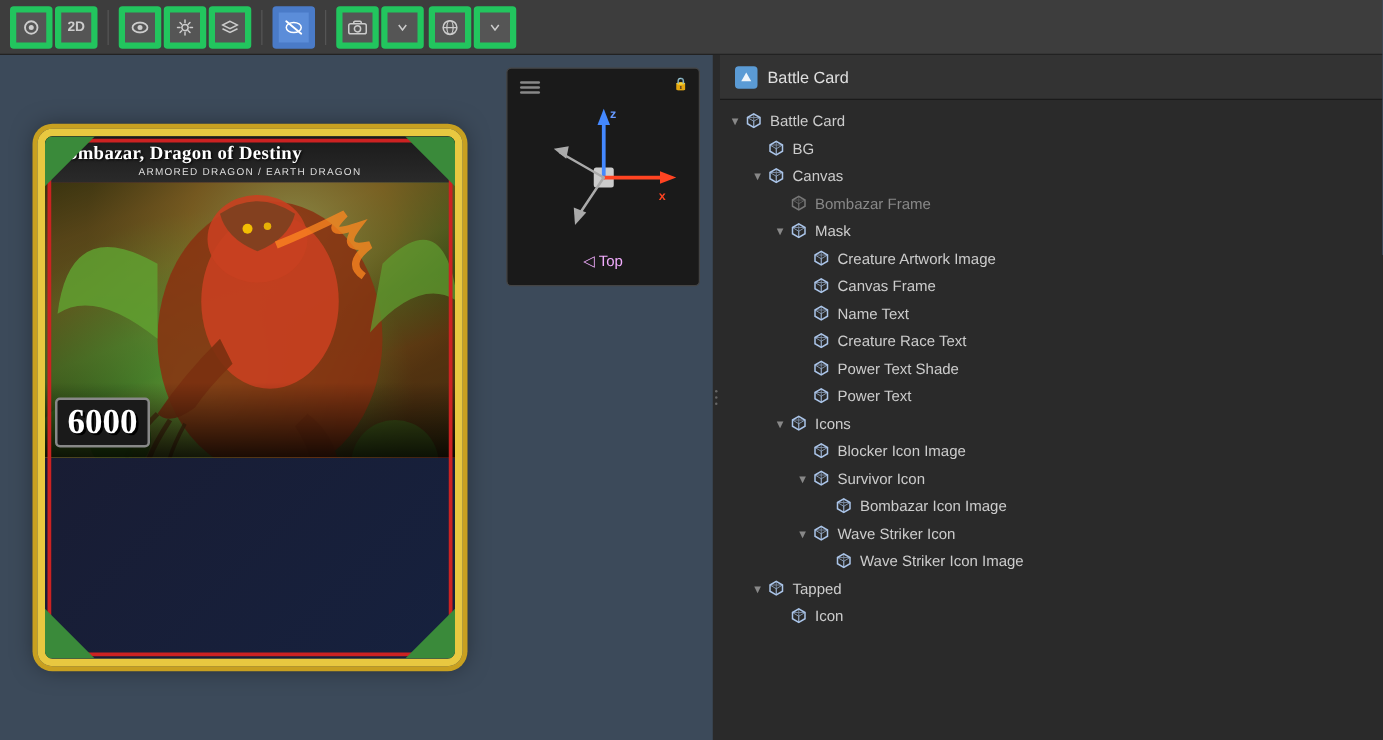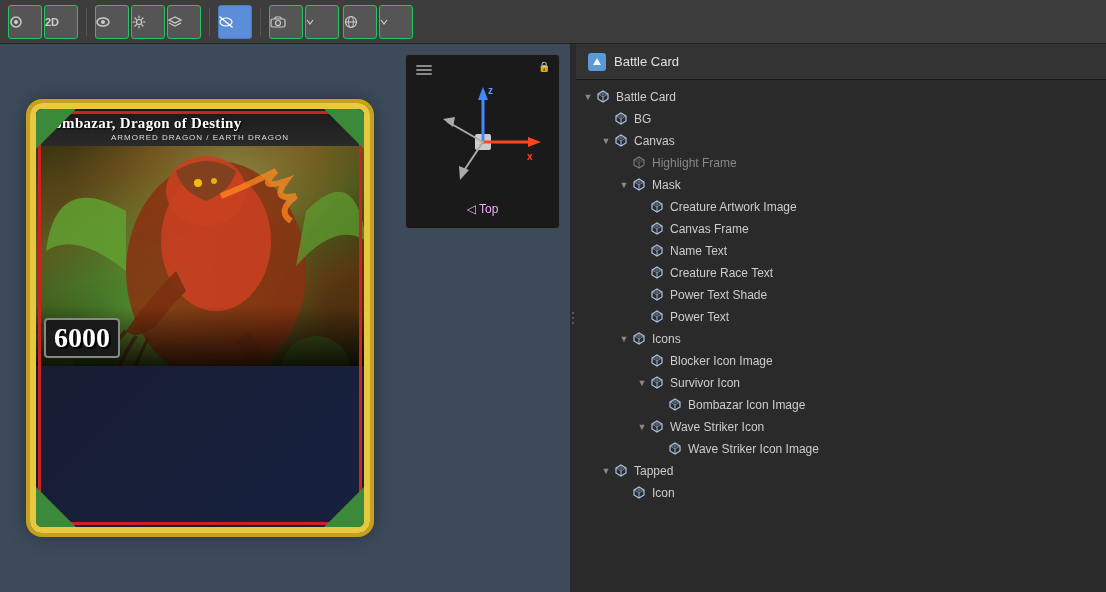--- a/index.html
+++ b/index.html
@@ -21,24 +21,25 @@
       align-items: center;
       padding: 0 8px;
       gap: 4px;
       flex-shrink: 0;
       border-bottom: 1px solid #222;
     }
     .toolbar-btn {
       width: 34px;
       height: 34px;
       background: #555;
-      border: 1px solid #22c55e;
+      border: 5px solid #22c55e;
       border-radius: 3px;
       display: flex;
       align-items: center;
+      justify-content: center;
       cursor: pointer;
       color: #ccc;
       font-size: 14px;
     }
     .toolbar-btn.active { background: #5b8dd9; border-color: #4a7bc8; }
     .toolbar-sep {
       width: 1px;
       height: 28px;
       background: #555;
       margin: 0 4px;
@@ -601,21 +602,21 @@
   </div>
         <div class="tree-item">
     <span class="tree-indent" style="width:40px;"></span>
     <span class="tree-arrow leaf"></span>
     <span class="unity-cube-icon"><svg class="cube-svg" viewBox="0 0 14 14" width="14" height="14">
     <path d="M2,5 L7,2 L12,5 L12,10 L7,13 L2,10 Z" fill="none" stroke="#777" stroke-width="1.2"></path>
     <path d="M7,2 L7,13 M2,5 L12,5" stroke="#777" stroke-width="0.8" opacity="0.6"></path>
     <path d="M2,5 L7,8 L12,5" fill="none" stroke="#777" stroke-width="0.8" opacity="0.7"></path>
     <path d="M7,8 L7,13" stroke="#777" stroke-width="0.8" opacity="0.7"></path>
   </svg></span>
-    <span class="tree-label dimmed">Highlight Frame</span>
+    <span class="tree-label dimmed">Bombazar Frame</span>
   </div>
         <div class="tree-item">
     <span class="tree-indent" style="width:40px;"></span>
     <span class="tree-arrow expanded"></span>
     <span class="unity-cube-icon"><svg class="cube-svg" viewBox="0 0 14 14" width="14" height="14">
     <path d="M2,5 L7,2 L12,5 L12,10 L7,13 L2,10 Z" fill="none" stroke="#aac4e8" stroke-width="1.2"></path>
     <path d="M7,2 L7,13 M2,5 L12,5" stroke="#aac4e8" stroke-width="0.8" opacity="0.6"></path>
     <path d="M2,5 L7,8 L12,5" fill="none" stroke="#aac4e8" stroke-width="0.8" opacity="0.7"></path>
     <path d="M7,8 L7,13" stroke="#aac4e8" stroke-width="0.8" opacity="0.7"></path>
   </svg></span>

